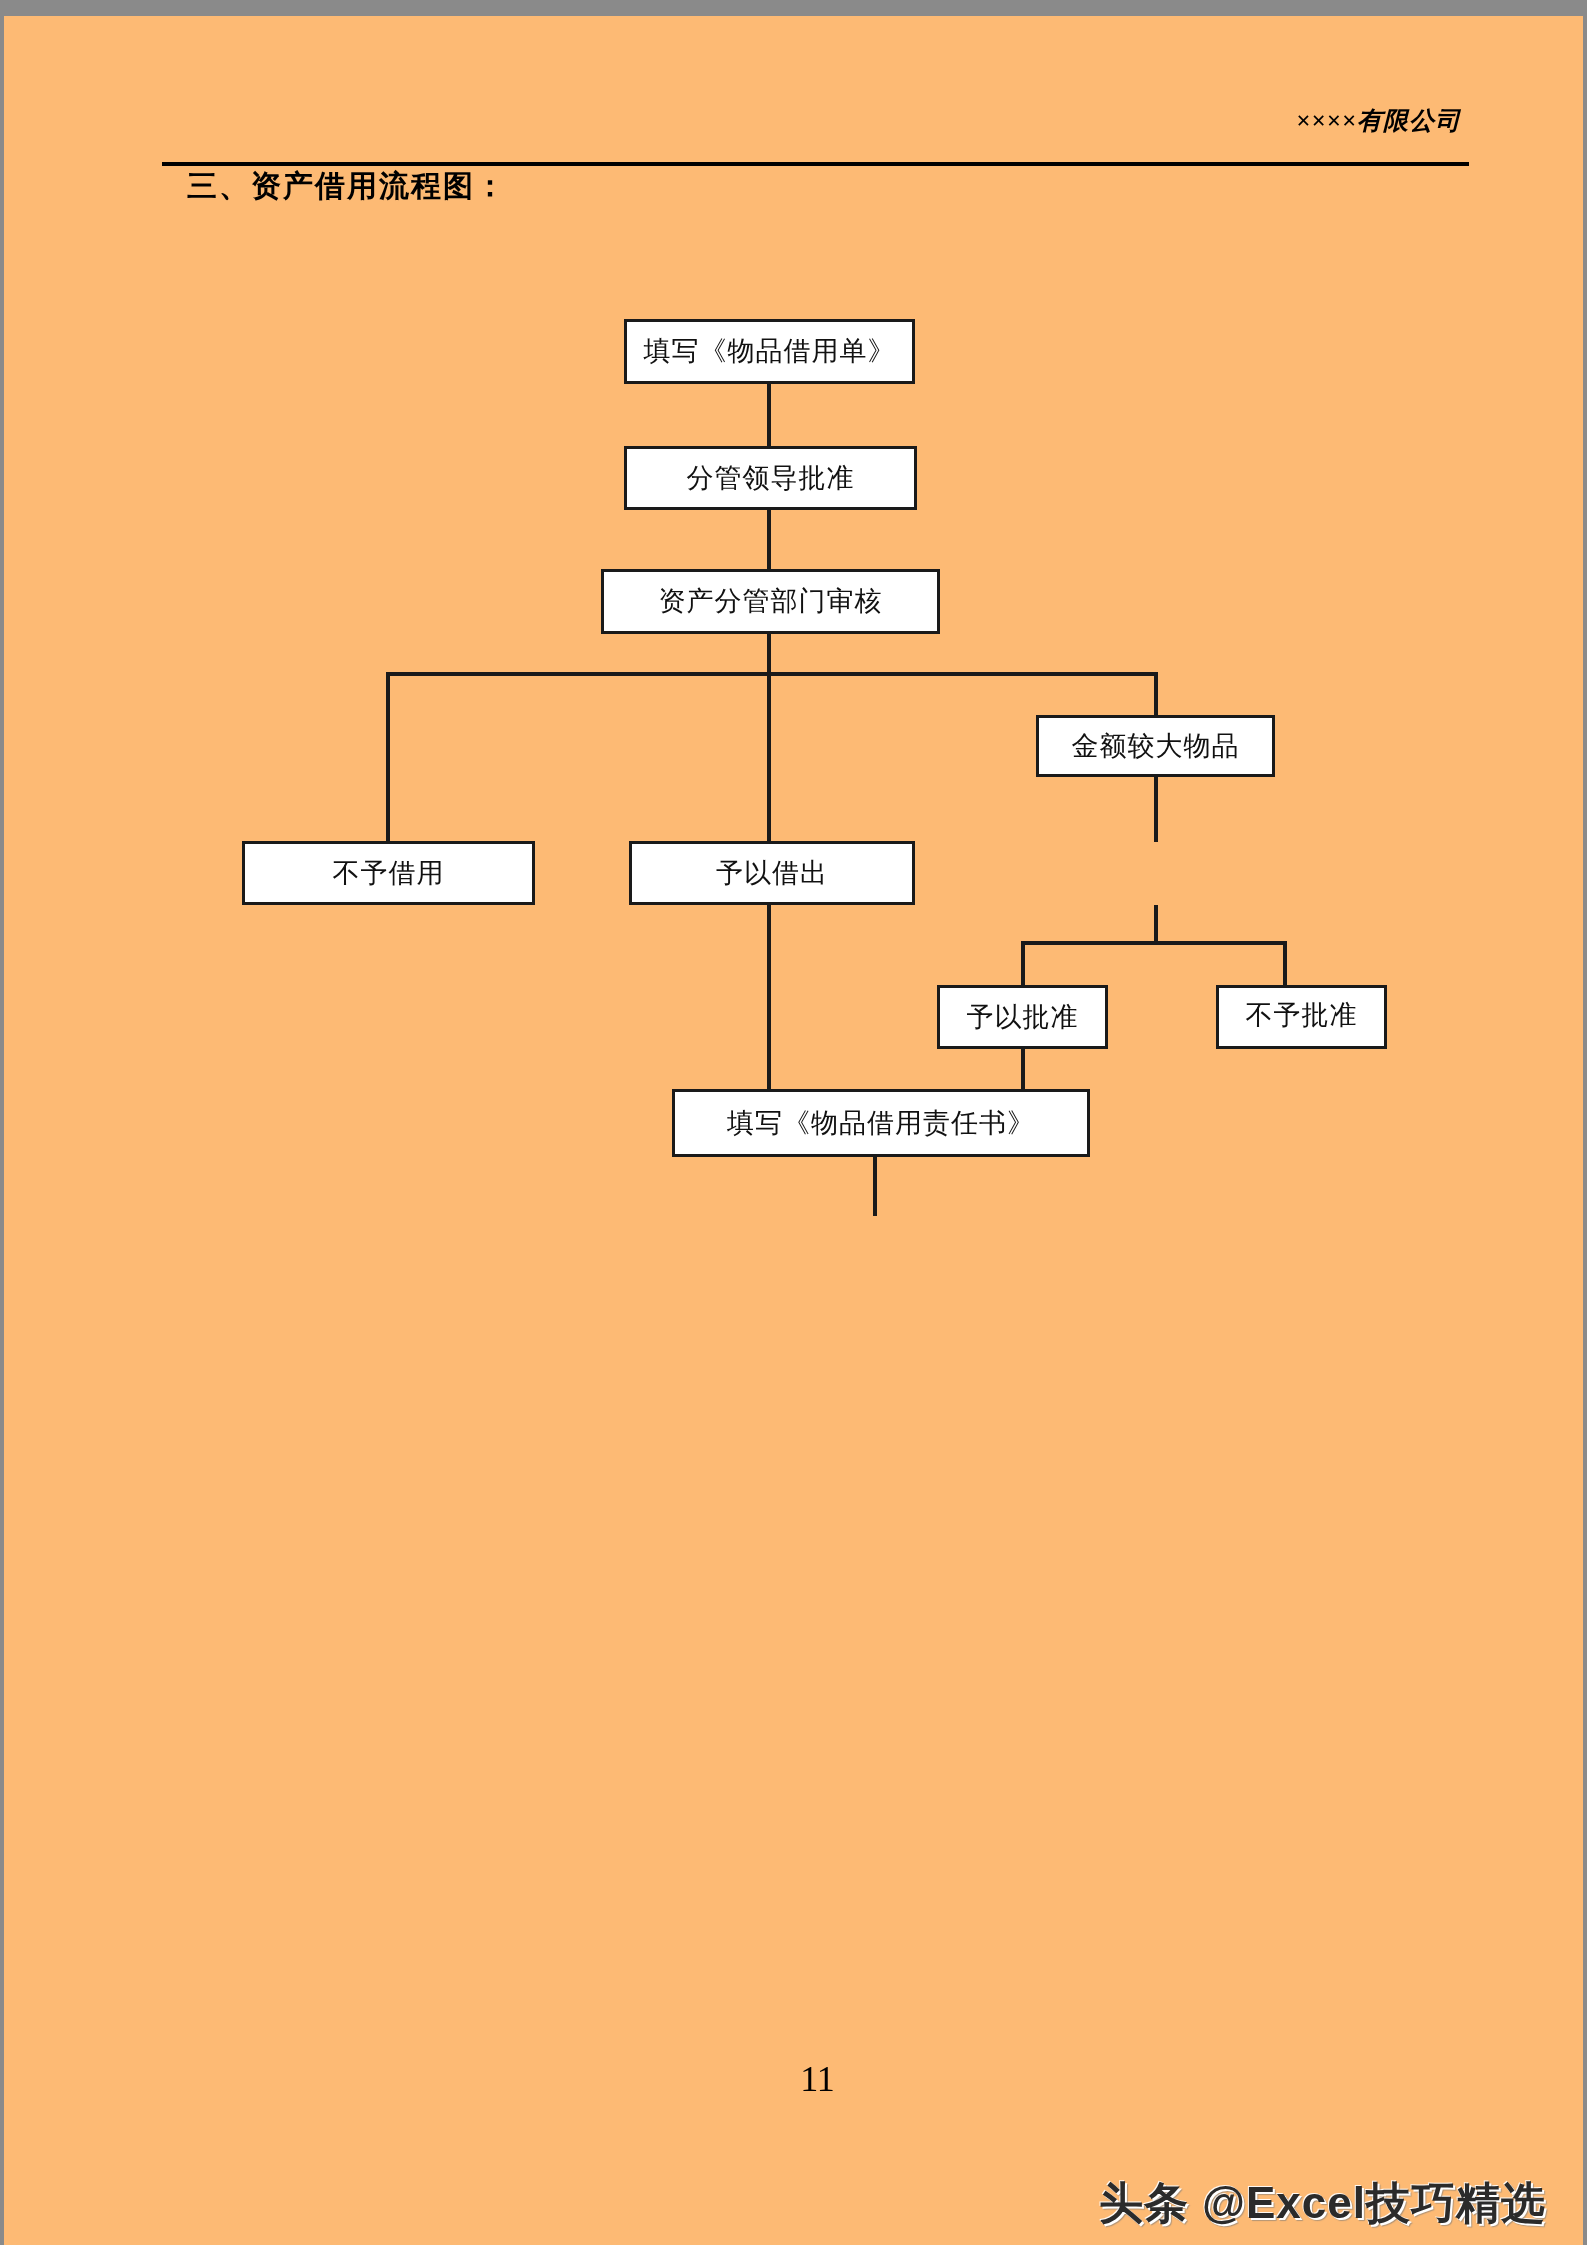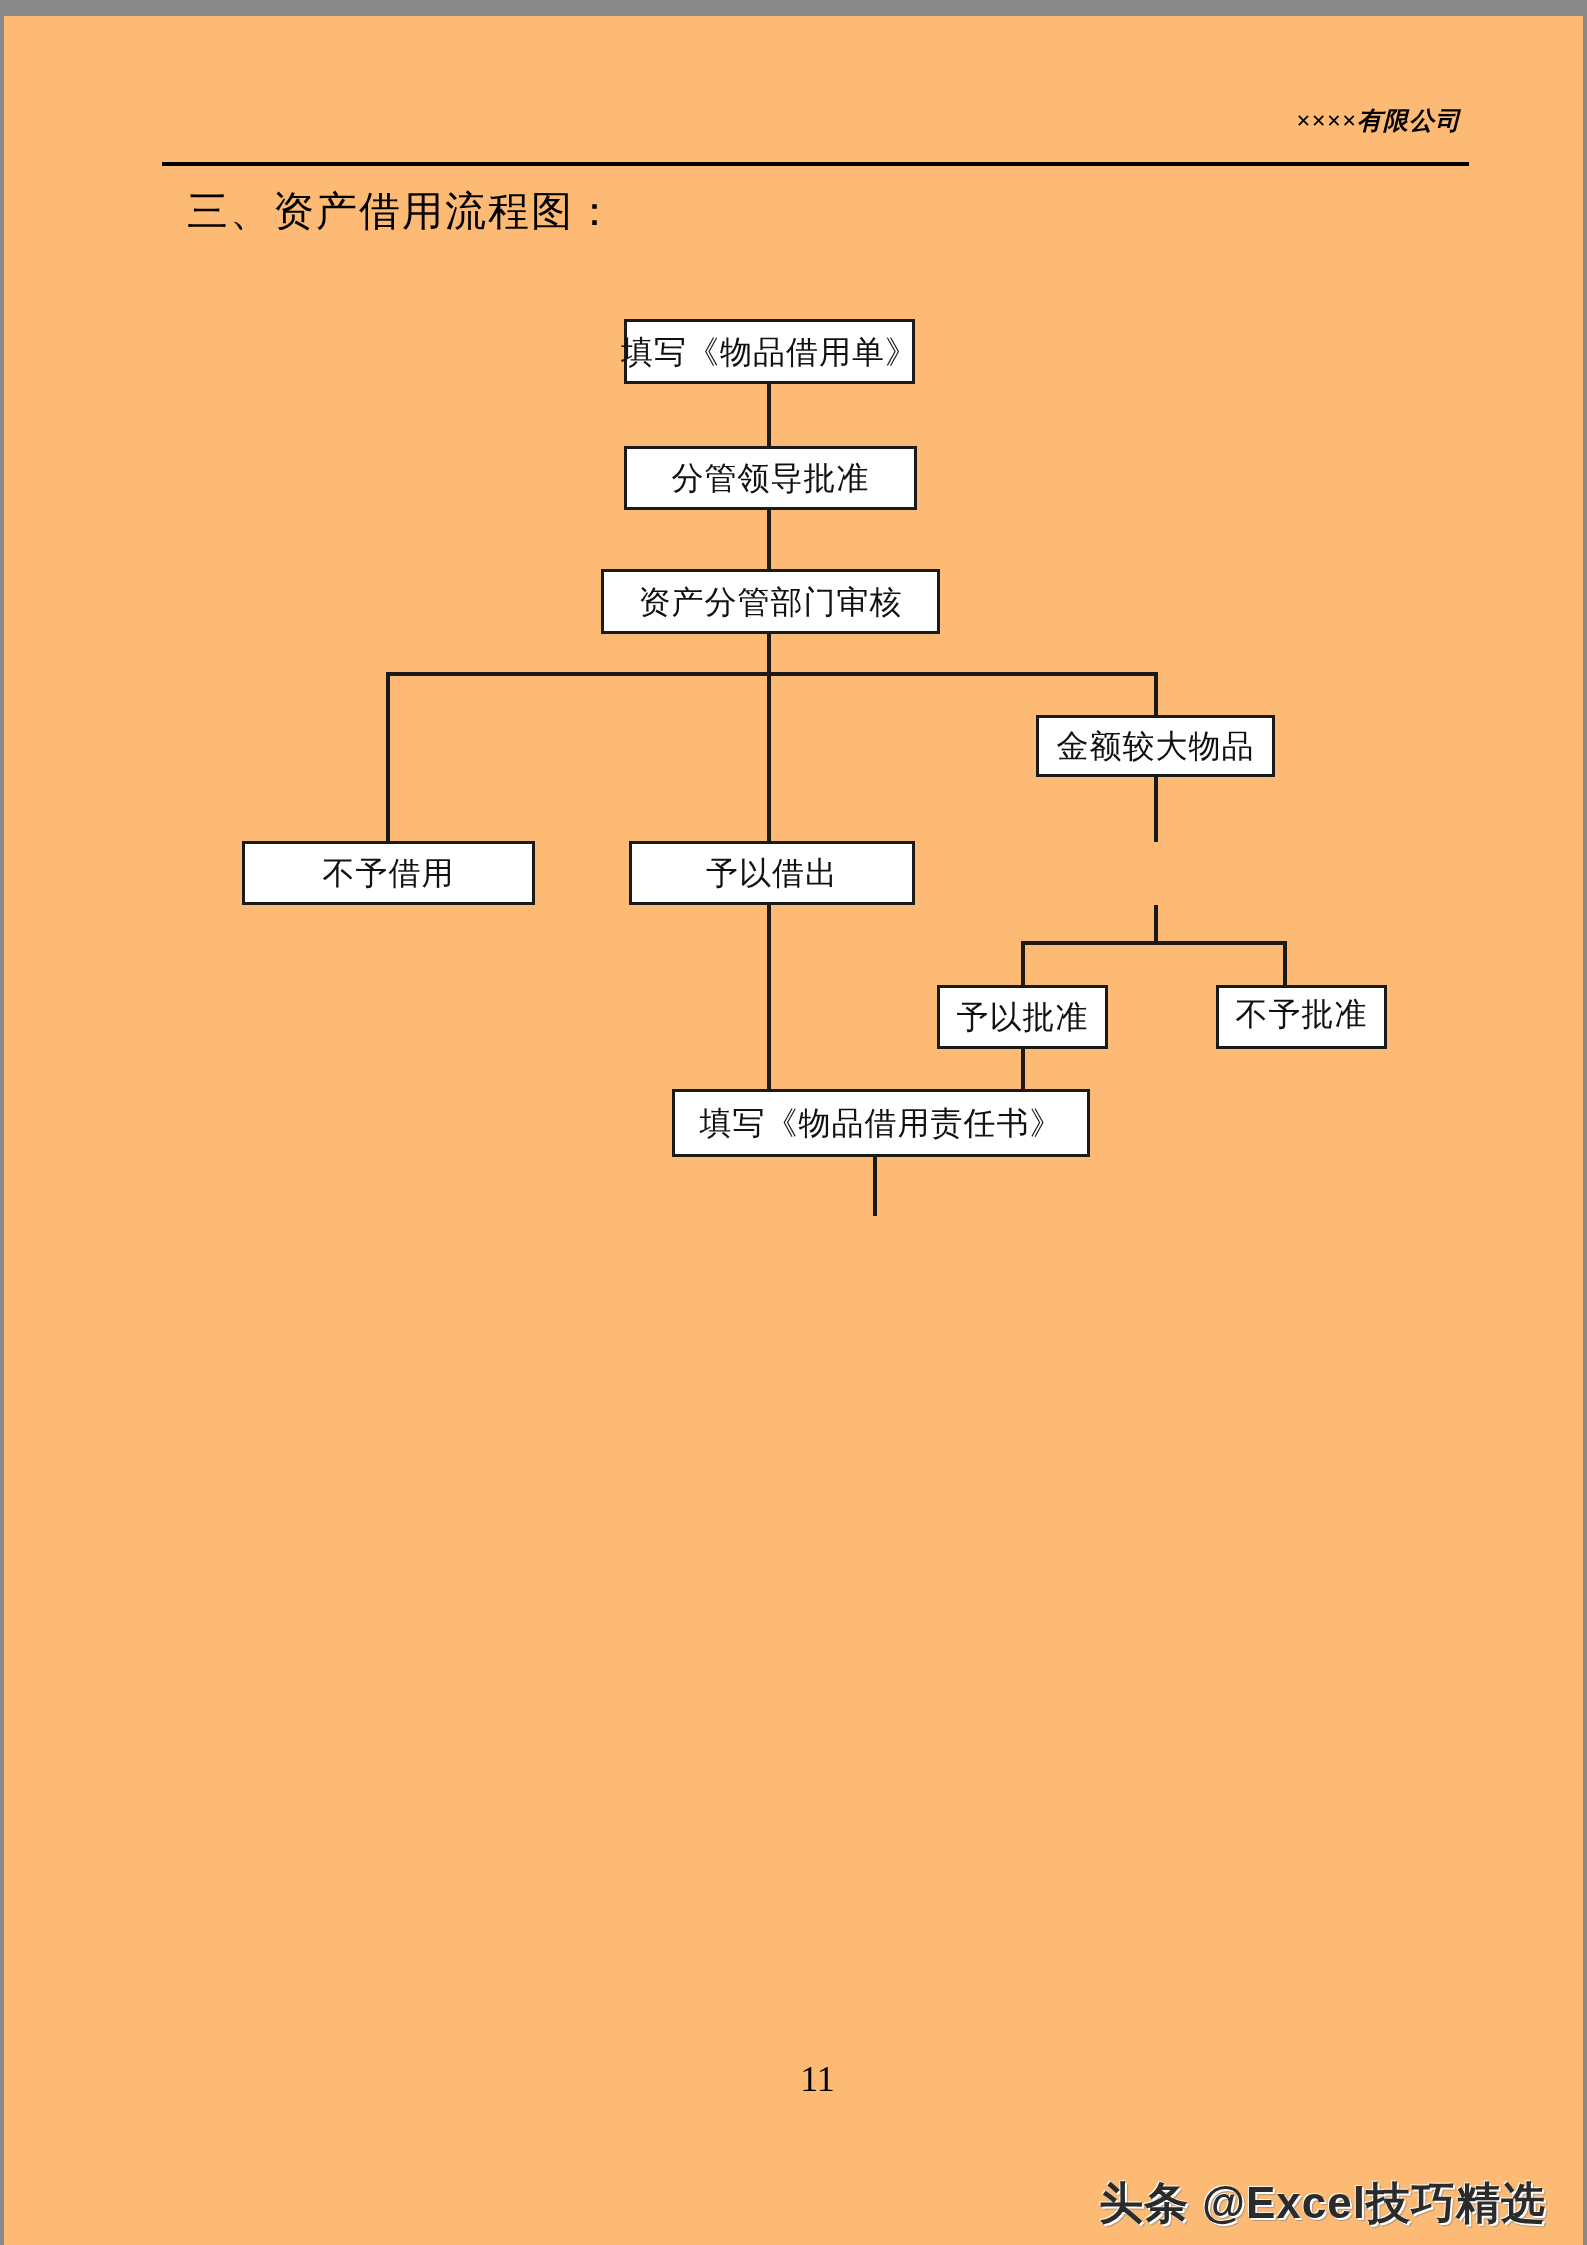--- a/index.html
+++ b/index.html
@@ -25,39 +25,39 @@
   .hdr-rule{
     position:absolute;
     left:158px;top:146px;
     width:1307px;height:4px;
     background:#000;
   }
 
   
   .sec-title{
     position:absolute;
-    left:183px;top:168px;
+    left:183px;top:150px;
     font-family:"Liberation Serif","DejaVu Serif",serif;
-    font-weight:normal;
-    font-size:41px;
+    font-weight:bold;
+    font-size:30px;
     letter-spacing:2px;
     color:#000;white-space:nowrap;
   }
 
   
   .flow{position:absolute;left:0;top:0;width:1587px;height:1400px;}
 
   .node{
     position:absolute;
     box-sizing:border-box;
     border:3px solid #1a1a1a;
     background:#fff;
     display:flex;align-items:center;justify-content:center;
     font-family:"Liberation Serif","DejaVu Serif",serif;
-    font-size:32px;
+    font-size:27px;
     letter-spacing:1px;
     color:#111;
     white-space:nowrap;
     line-height:1;
   }
 
   .ln{position:absolute;background:#1a1a1a;}
   .ln.v{width:4px;}
   .ln.h{height:4px;}
 

